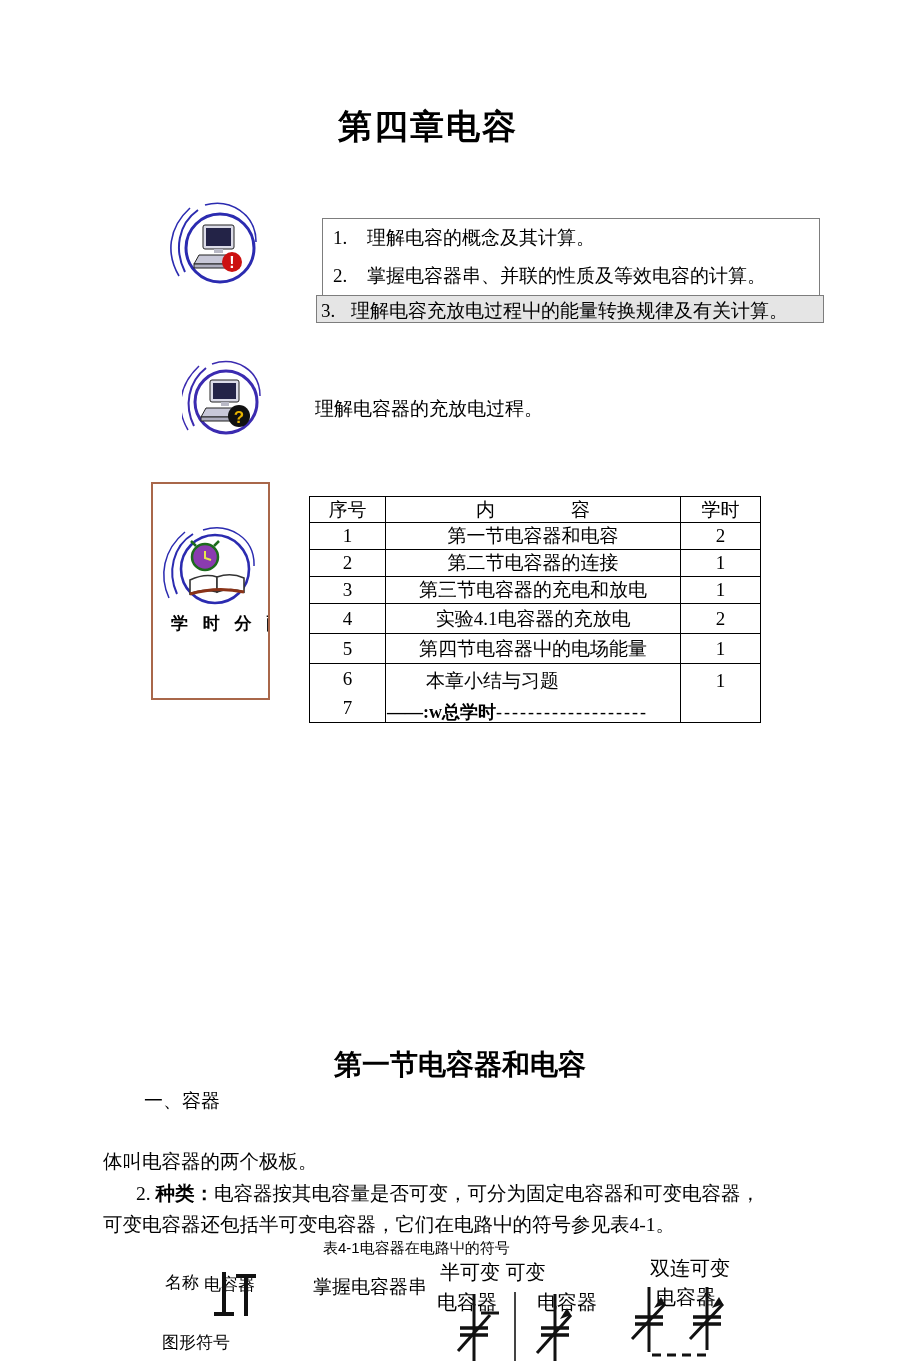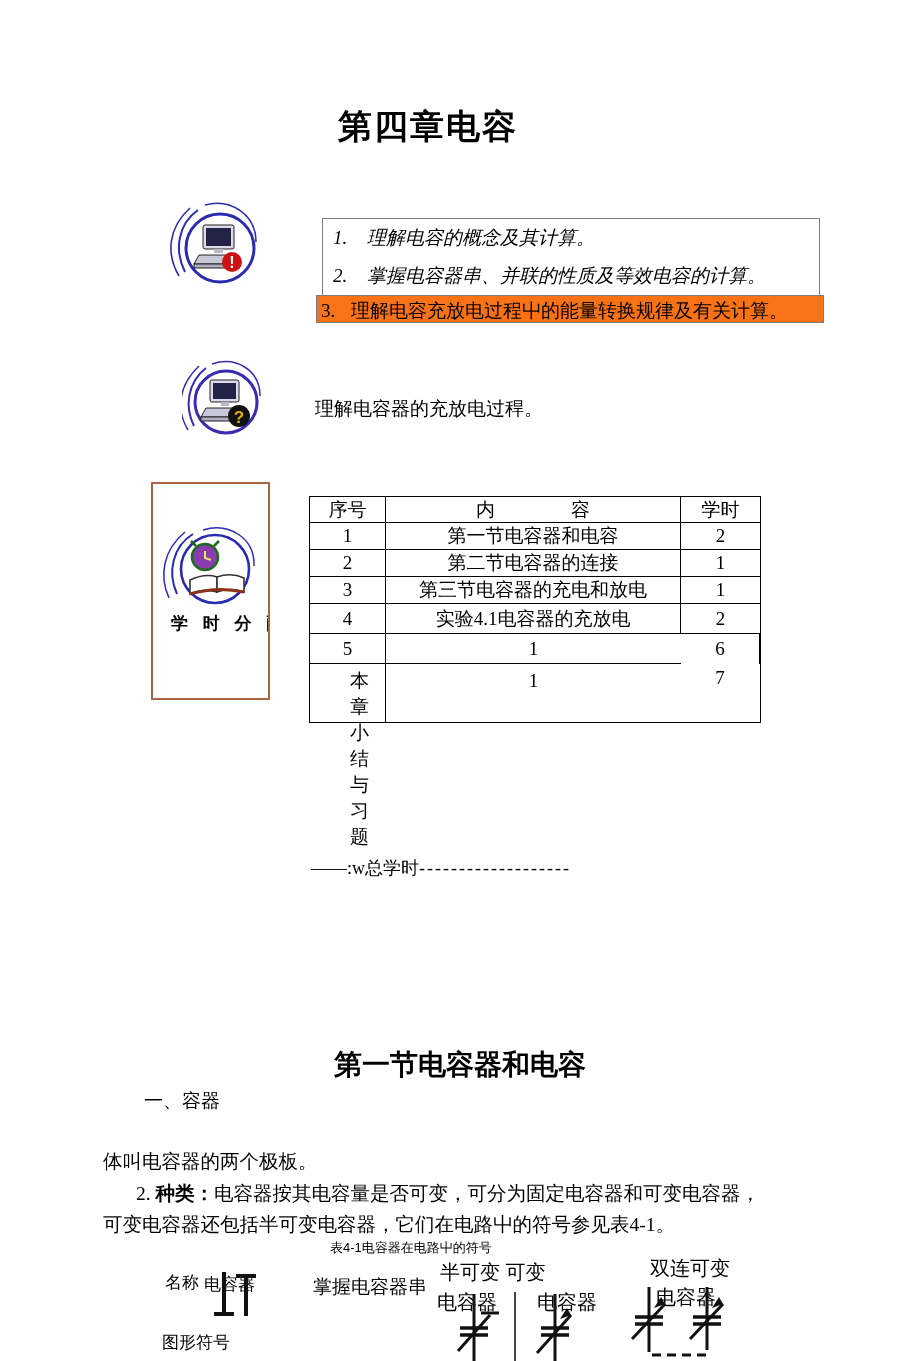--- a/index.html
+++ b/index.html
@@ -1,47 +1,47 @@
 <!DOCTYPE html>
 <html lang="zh"><head>
 <meta charset="utf-8">
 <style>
   html,body{margin:0;padding:0;background:#fff;}
   .page{position:relative;width:920px;height:1361px;background:#fff;overflow:hidden;
         font-family:"Liberation Serif", serif;color:#000;}
   .abs{position:absolute;}
   .title{left:338px;top:104px;font-size:34px;font-weight:bold;letter-spacing:2px;
          font-family:"Liberation Sans", sans-serif;text-align:center;}
-  .objbox{left:322px;top:218px;width:496px;height:77px;border:1px solid #7d7d7d;background:#fff;font-style:italic;}
-  .objbox3{left:316px;top:295px;width:506px;height:26px;border:1px solid #7d7d7d;background:#f97316;}
+  .objbox{left:322px;top:218px;width:496px;height:77px;border:1px solid #7d7d7d;background:#fff;}
+  .objbox3{left:316px;top:295px;width:506px;height:26px;border:1px solid #7d7d7d;background:#e5e5e5;}
   .obj-item{position:absolute;font-size:19px;white-space:nowrap;}
   .obj-num{display:inline-block;width:34px;}
   .goal-text{left:315px;top:396px;font-size:19px;}
   .hoursbox{left:151px;top:482px;width:115px;height:214px;border:2px solid #a9674a;overflow:hidden;}
   .hours-label{position:absolute;left:18px;top:128px;font-size:17px;font-weight:bold;
                letter-spacing:5px;white-space:nowrap;font-family:"Liberation Sans", sans-serif;}
   
   .sched{left:297px;top:496px;display:grid;grid-template-columns:76px 295px 79px;
          grid-template-rows:26px 27px 27px 27px 30px 30px 58px;border:1px solid #000;
          font-size:19px;margin-left:12px;}
   .cell{border-right:1px solid #000;border-bottom:1px solid #000;display:flex;
         align-items:center;justify-content:center;overflow:visible;}
   .cell.last-col{border-right:none;}
   .cell.last-row{border-bottom:none;}
   .tallcell{flex-direction:column;justify-content:flex-start;align-items:center;padding-top:4px;}
   .tall-content{align-items:flex-start;justify-content:flex-start;padding-left:40px;
                 flex-direction:column;}
   .row7line{white-space:nowrap;font-size:18px;margin-top:6px;margin-left:-39px;letter-spacing:0;}
-  .row7label{font-weight:normal;}
+  .row7label{font-weight:bold;}
   .row7dashes{letter-spacing:2px;}
   .heading2{left:0;top:1046px;width:920px;text-align:center;font-size:28px;font-weight:bold;
             font-family:"Liberation Sans", sans-serif;}
   .subhead{left:144px;top:1088px;font-size:19px;}
   .para{font-size:19.5px;white-space:nowrap;}
-  .caption{left:330px;top:1239px;font-size:13px;font-family:"Liberation Sans", sans-serif;}
+  .caption{left:323px;top:1239px;font-size:15px;font-family:"Liberation Sans", sans-serif;}
   .symlabel{font-family:"Liberation Sans", sans-serif;white-space:nowrap;}
   .divline{background:#444;}
 </style>
 </head>
 <body>
 
 <div class="page">
 
   <div class="abs title">第四章电容</div>
 
@@ -131,20 +131,21 @@
 
     <div class="cell">3</div>
     <div class="cell">第三节电容器的充电和放电</div>
     <div class="cell last-col">1</div>
 
     <div class="cell">4</div>
     <div class="cell">实验4.1电容器的充放电</div>
     <div class="cell last-col">2</div>
 
     <div class="cell">5</div>
+    <div class="cell">第四节电容器屮的电场能量</div>
     <div class="cell last-col">1</div>
 
     <div class="cell last-row tallcell">
       <div>6</div>
       <div style="margin-top:7px;">7</div>
     </div>
     <div class="cell last-row tall-content">
       <div style="margin-top:4px;">本章小结与习题</div>
       <div class="row7line">
         <span class="row7label">——:w总学时</span><span class="row7dashes">-------------------</span>

